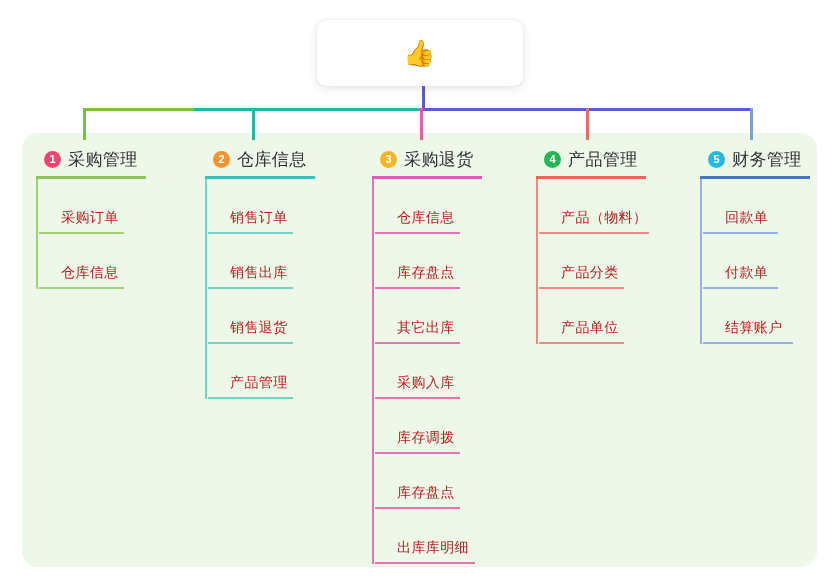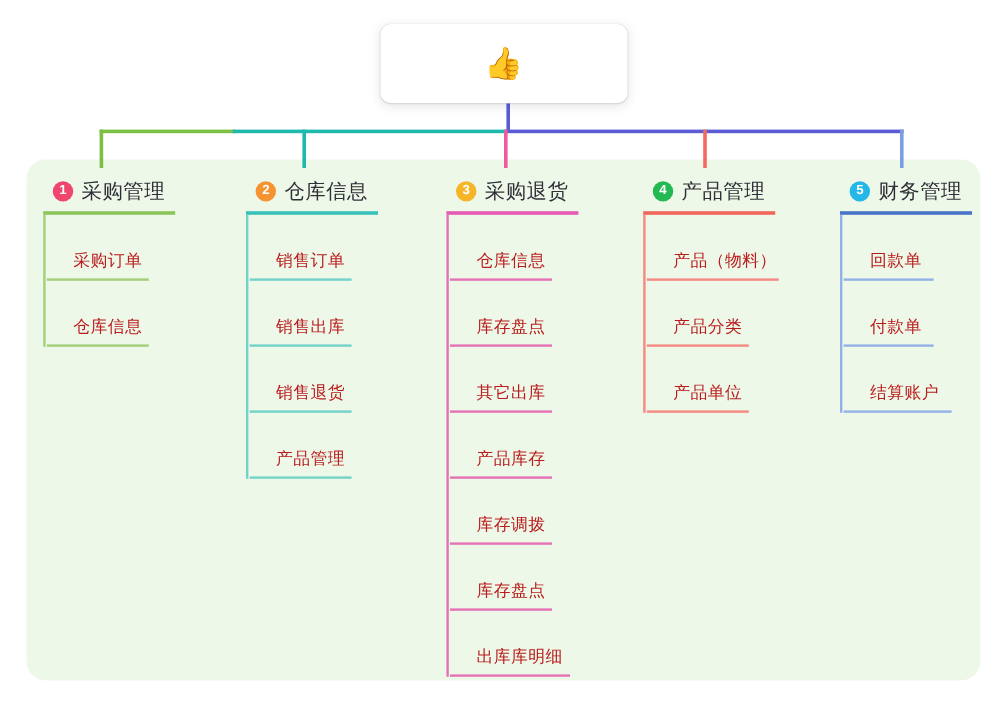--- a/index.html
+++ b/index.html
@@ -219,21 +219,21 @@
       </div>
       <div class="leaf">
         <span class="leaf-label">库存盘点</span>
         <span class="leaf-rule" style="width: 85px; background: rgb(229, 114, 180);"></span>
       </div>
       <div class="leaf">
         <span class="leaf-label">其它出库</span>
         <span class="leaf-rule" style="width: 85px; background: rgb(229, 114, 180);"></span>
       </div>
       <div class="leaf">
-        <span class="leaf-label">产品库存</span>
+        <span class="leaf-label">采购入库</span>
         <span class="leaf-rule" style="width: 85px; background: rgb(229, 114, 180);"></span>
       </div>
       <div class="leaf">
         <span class="leaf-label">库存调拨</span>
         <span class="leaf-rule" style="width: 85px; background: rgb(229, 114, 180);"></span>
       </div>
       <div class="leaf">
         <span class="leaf-label">库存盘点</span>
         <span class="leaf-rule" style="width: 85px; background: rgb(229, 114, 180);"></span>
       </div>

